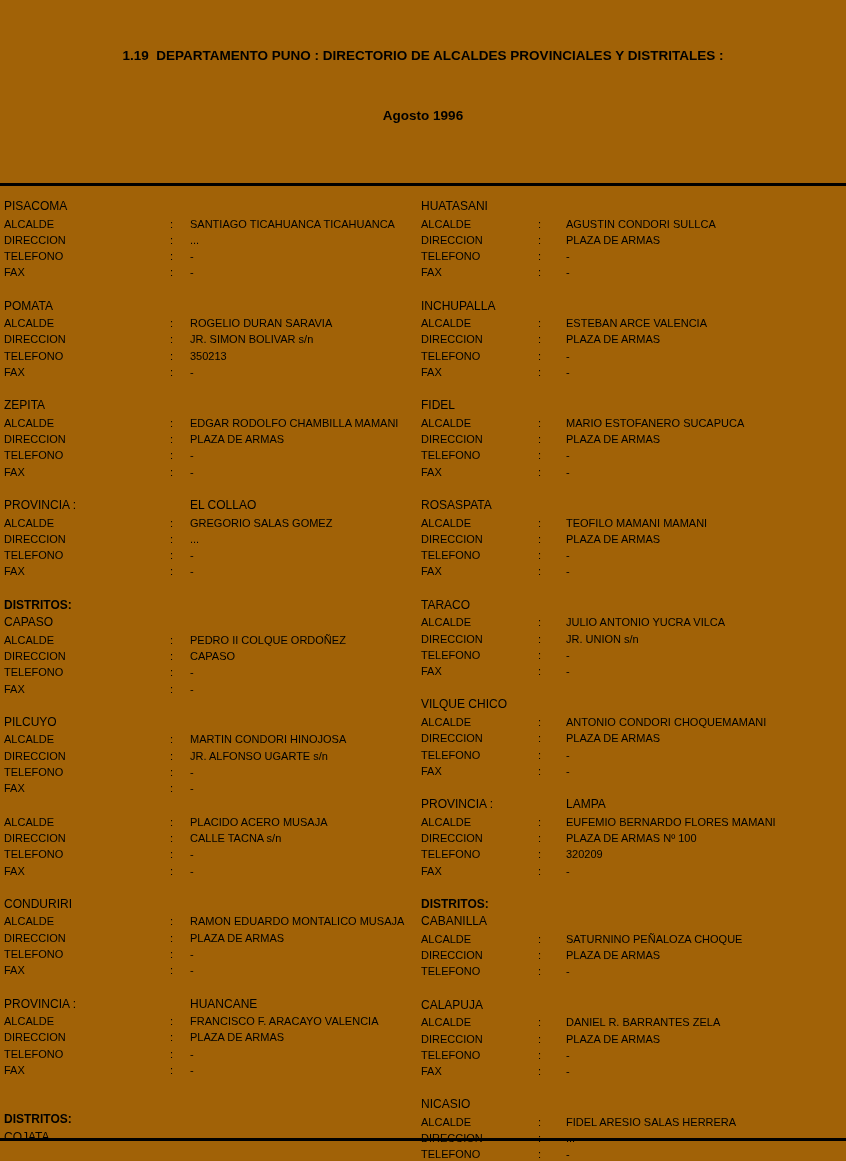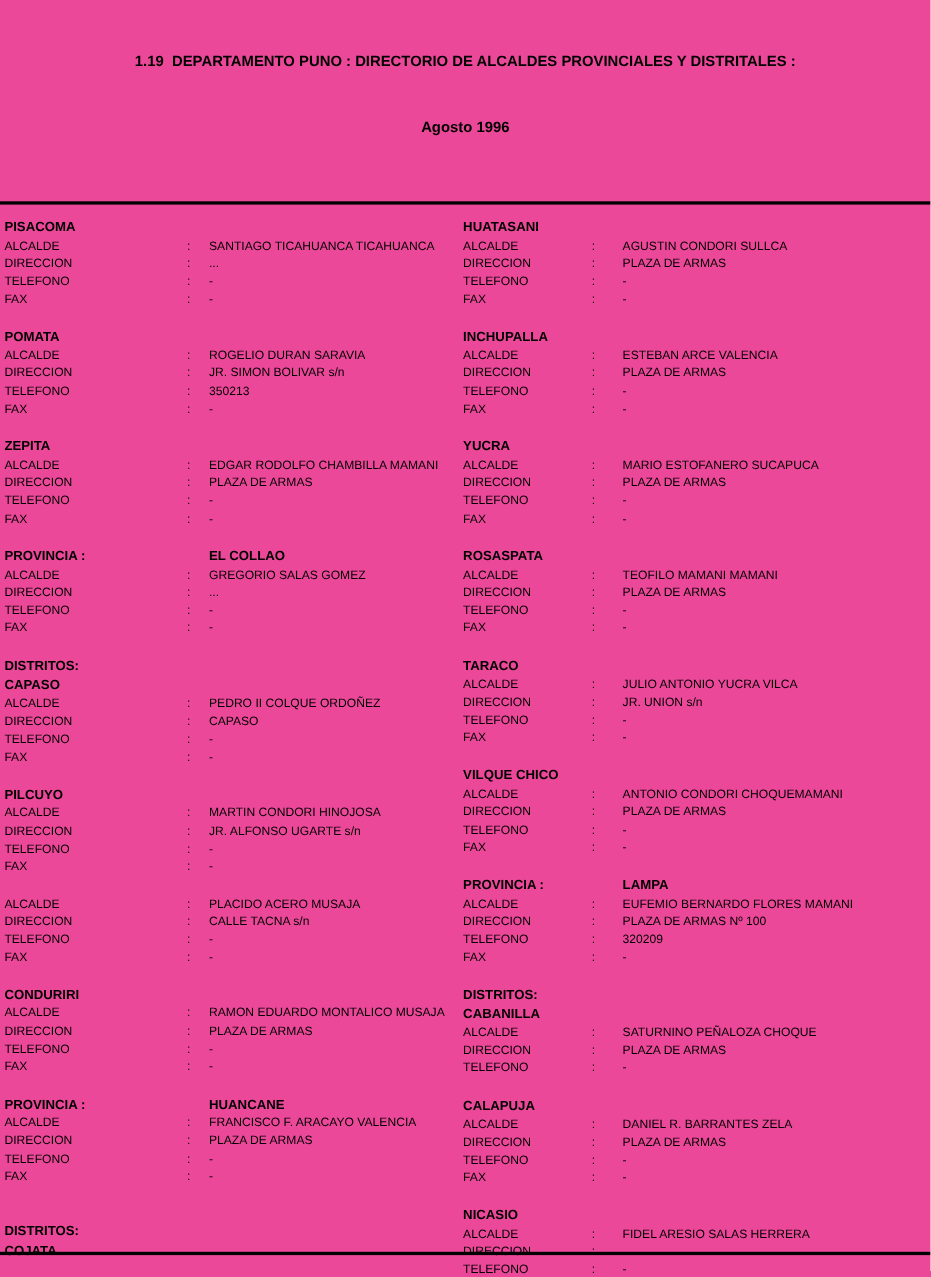--- a/index.html
+++ b/index.html
@@ -1,20 +1,20 @@
 <!DOCTYPE html>
 <html><head>
 <meta charset="utf-8">
 <style>
   html, body { margin: 0; padding: 0; background: #ffffff; }
   .page {
     position: relative;
     width: 846px;
     height: 1161px;
-    background: #ec4899;
+    background: #a16207;
     color: #000000;
     font-family: "Liberation Sans", sans-serif;
     overflow: hidden;
   }
   .title-block {
     padding-top: 6px;
     text-align: center;
     font-weight: bold;
     font-size: 13.5px;
     line-height: 20px;
@@ -36,21 +36,21 @@
   .block { margin-bottom: 17px; }
   .block.extra-gap { margin-top: 33px; }
   .pre-label {
     font-size: 12px;
     font-weight: bold;
     line-height: 17.5px;
   }
   .heading-line {
     display: flex;
     font-size: 12px;
-    font-weight: bold;
+    font-weight: normal;
     line-height: 17.5px;
     white-space: nowrap;
   }
   .heading { width: calc(var(--label-w) + var(--sep-w)); flex-shrink: 0; }
   .heading-value { white-space: nowrap; }
   .row {
     display: flex;
     font-size: 11px;
     line-height: 16.3px;
     white-space: nowrap;
@@ -408,21 +408,21 @@
             <div class="row">
     <span class="lbl">FAX</span>
     <span class="sep">:</span>
     <span class="val">-</span>
   </div>
           </div>
   </div>
         <div class="block">
 
     <div class="heading-line">
-      <span class="heading">YUCRA</span>
+      <span class="heading">FIDEL</span>
 
     </div>
     <div class="rows">
             <div class="row">
     <span class="lbl">ALCALDE</span>
     <span class="sep">:</span>
     <span class="val">MARIO ESTOFANERO SUCAPUCA</span>
   </div>
             <div class="row">
     <span class="lbl">DIRECCION</span>

